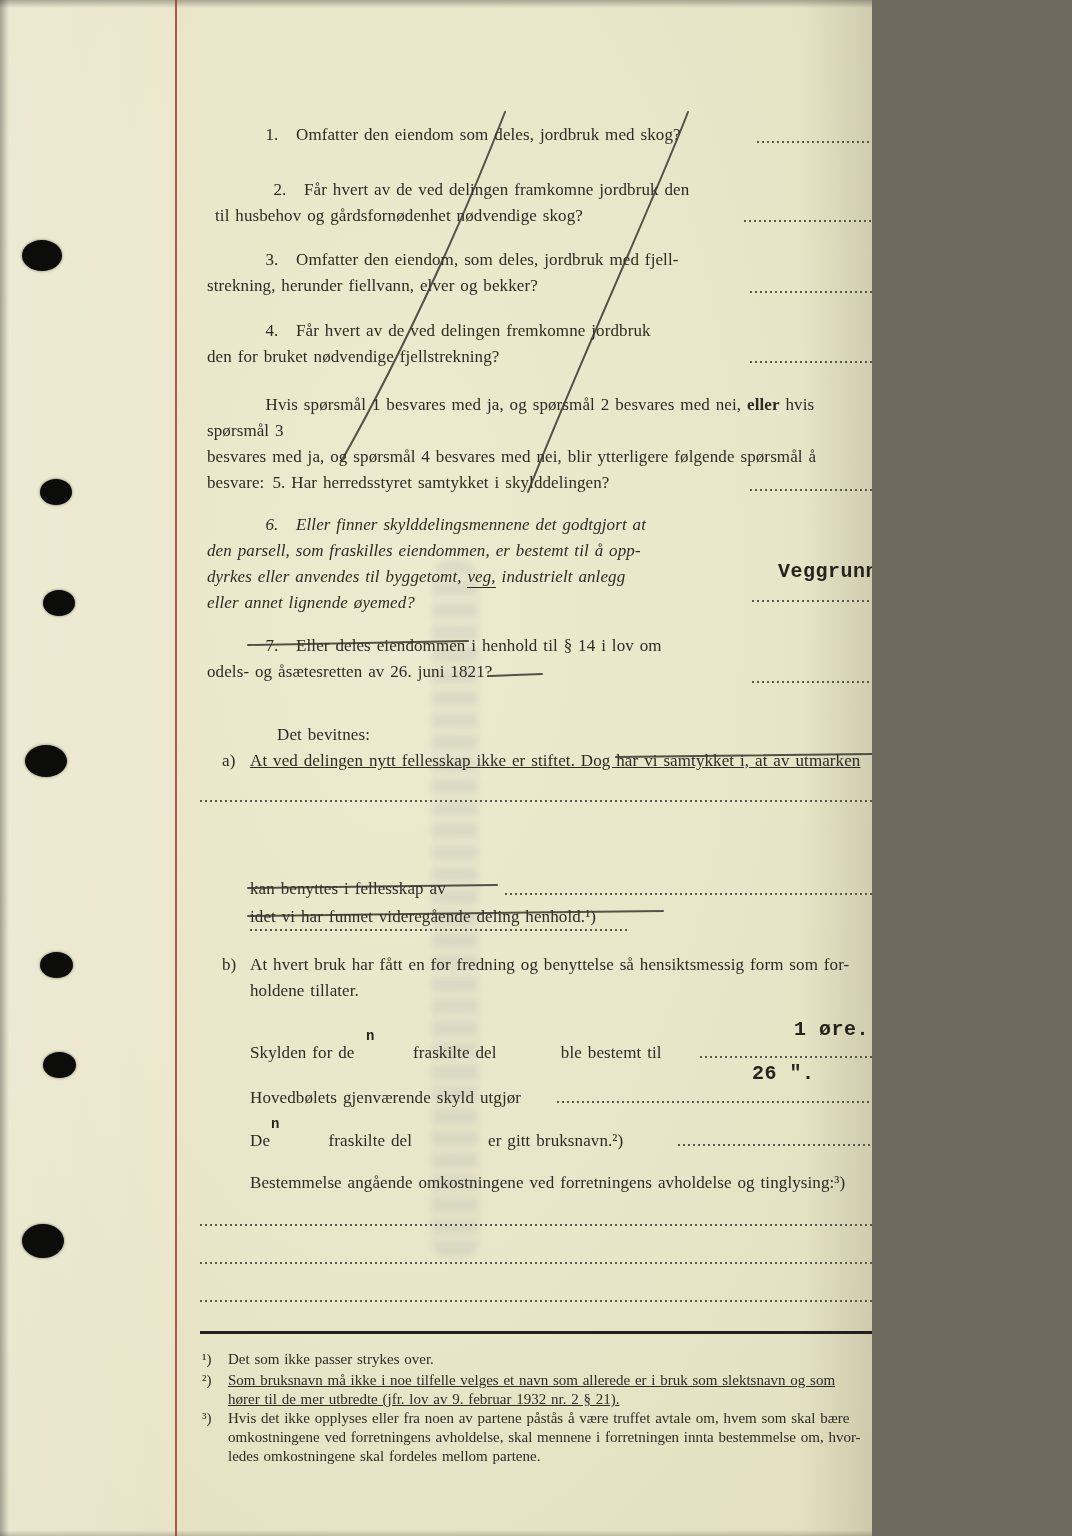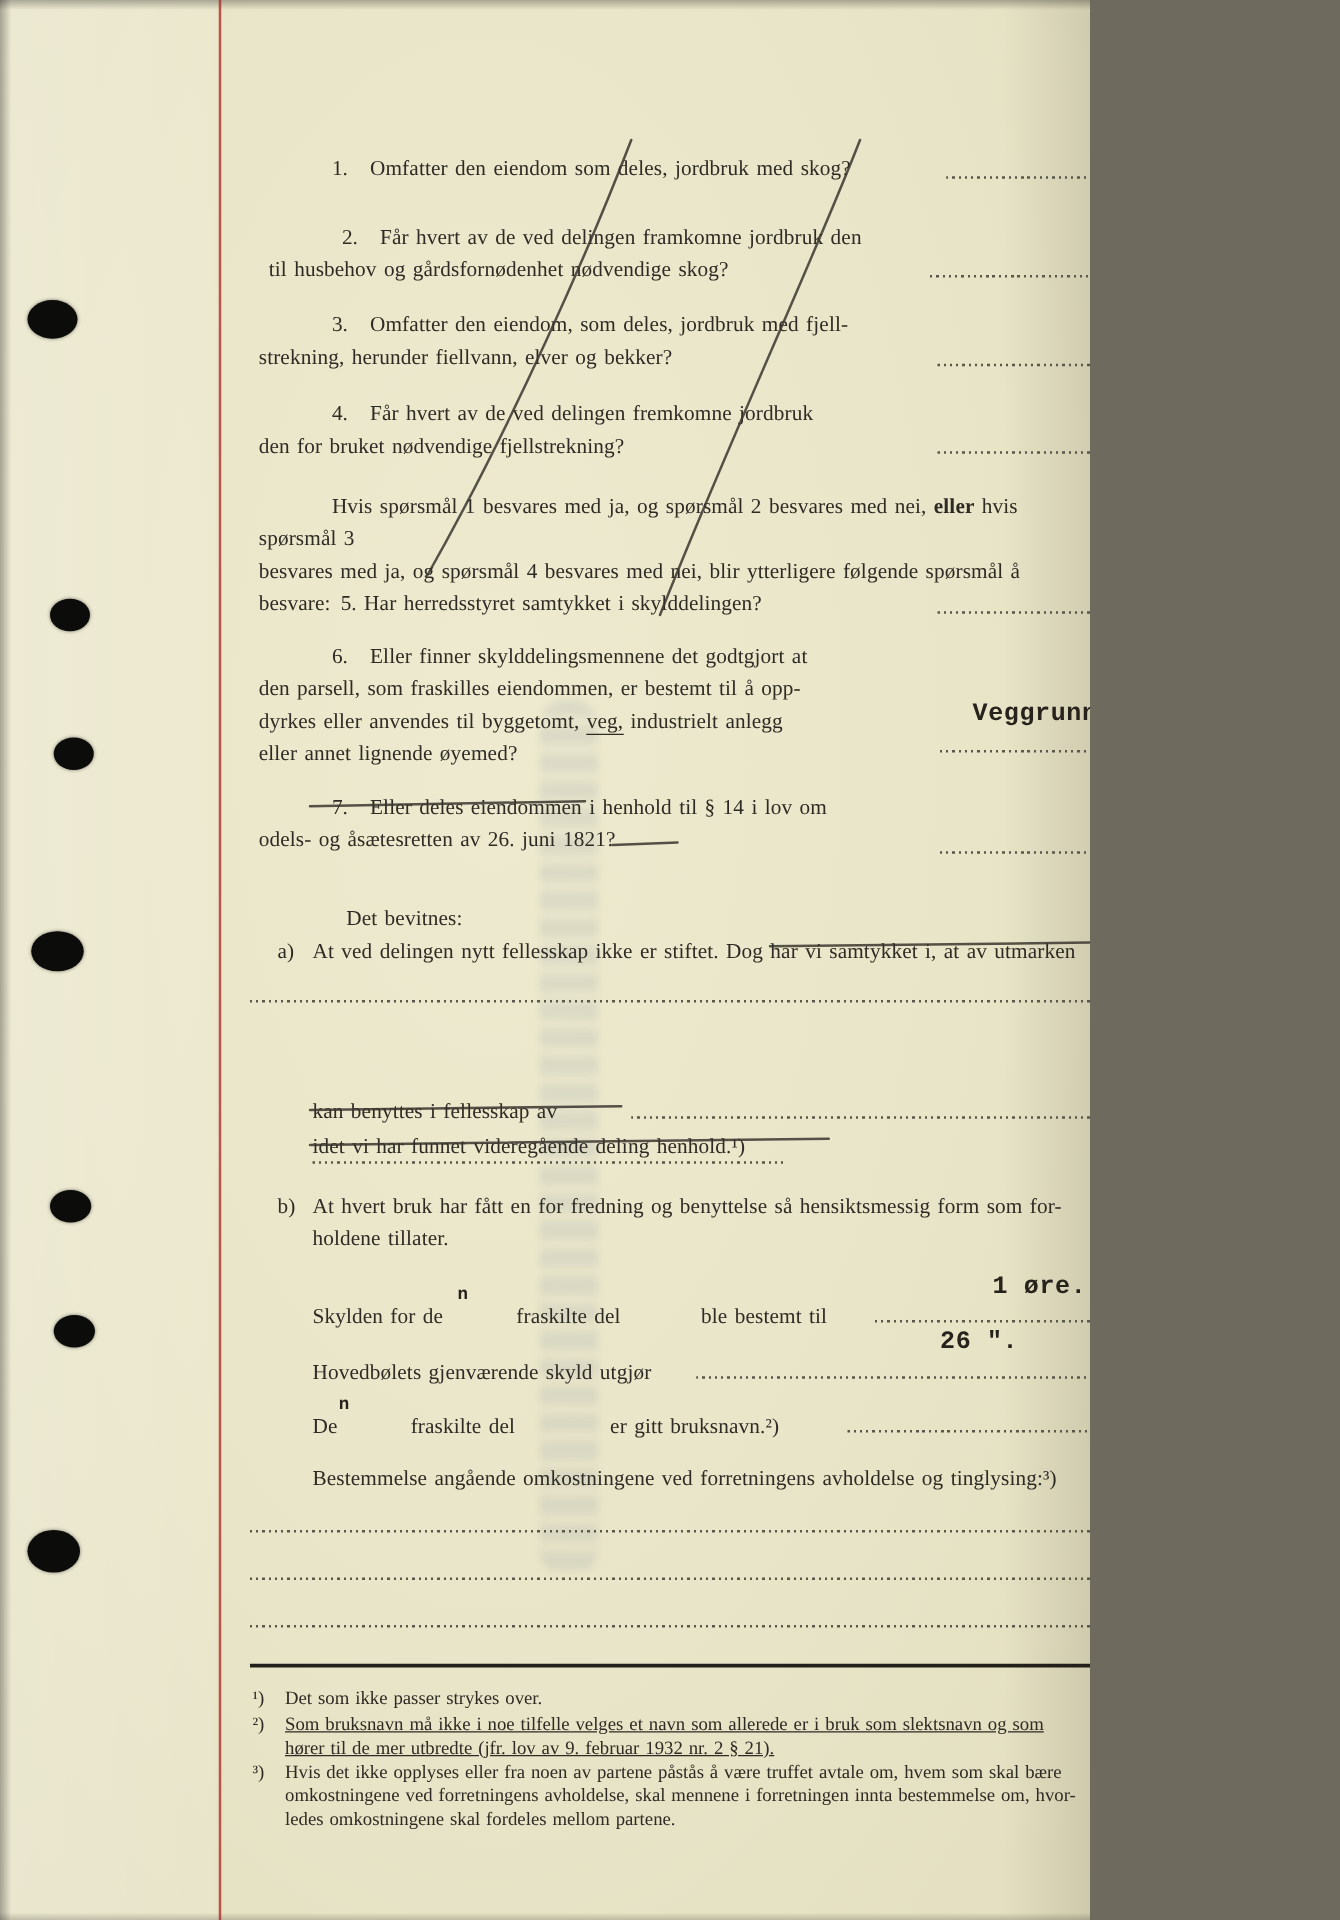--- a/index.html
+++ b/index.html
@@ -72,34 +72,34 @@
   <div class="tb" style="left:207px;top:318px;">          4.   Får hvert av de ved delingen fremkomne jordbruk
 den for bruket nødvendige fjellstrekning?</div>
   <div class="dots" style="left:750px;top:361px;width:228px;"></div>
 
   <div class="tb" style="left:207px;top:392px;"><span>          Hvis spørsmål 1 besvares med ja, og spørsmål 2 besvares med nei, </span><span class="bold-inline">eller</span><span> hvis spørsmål 3
 besvares med ja, og spørsmål 4 besvares med nei, blir ytterligere følgende spørsmål å besvare:</span></div>
 
   <div class="tb" style="left:214px;top:470px;">          5. Har herredsstyret samtykket i skylddelingen?</div>
   <div class="dots" style="left:750px;top:489px;width:228px;"></div>
 
-  <div class="tb" style="left:207px;top:512px;"><span>          6.   Eller finner skylddelingsmennene det godtgjort at
+  <div class="tb" style="left:207px;top:512px;font-style:italic;"><span>          6.   Eller finner skylddelingsmennene det godtgjort at
 den parsell, som fraskilles eiendommen, er bestemt til å opp-
 dyrkes eller anvendes til byggetomt, </span><span class="uline">veg,</span><span> industrielt anlegg
 eller annet lignende øyemed?</span></div>
   <div class="dots" style="left:752px;top:600px;width:226px;"></div>
 
   <div class="tb" style="left:207px;top:633px;">          7.   Eller deles eiendommen i henhold til § 14 i lov om
 odels- og åsætesretten av 26. juni 1821?</div>
   <div class="dots" style="left:752px;top:681px;width:226px;"></div>
 
   <div class="tb" style="left:277px;top:722px;">Det bevitnes:</div>
 
   <div class="tb" style="left:222px;top:748px;">a)</div>
-  <div class="tb" style="left:250px;top:748px;">At ved delingen nytt fellesskap ikke er stiftet. Dog har vi samtykket i, at av utmarken</div>
+  <div class="tb" style="left:250px;top:748px;text-decoration:underline;">At ved delingen nytt fellesskap ikke er stiftet. Dog har vi samtykket i, at av utmarken</div>
   <div class="dots" style="left:200px;top:800px;width:778px;"></div>
 
   <div class="tb" style="left:250px;top:876px;">kan benyttes i fellesskap av</div>
   <div class="dots" style="left:505px;top:893px;width:473px;"></div>
 
   <div class="tb" style="left:250px;top:904px;">idet vi har funnet videregående deling henhold.¹)</div>
   <div class="dots" style="left:250px;top:929px;width:378px;"></div>
 
   <div class="tb" style="left:222px;top:952px;">b)</div>
   <div class="tb" style="left:250px;top:952px;">At hvert bruk har fått en for fredning og benyttelse så hensiktsmessig form som for-

